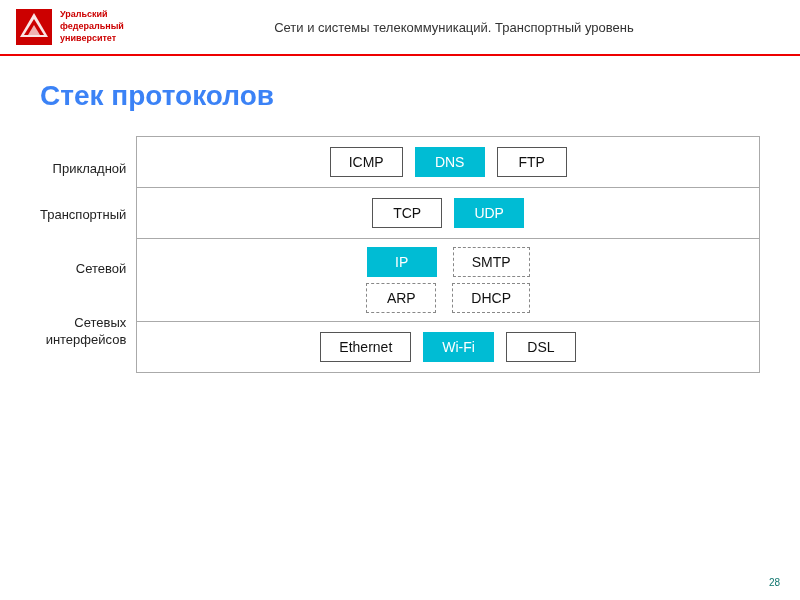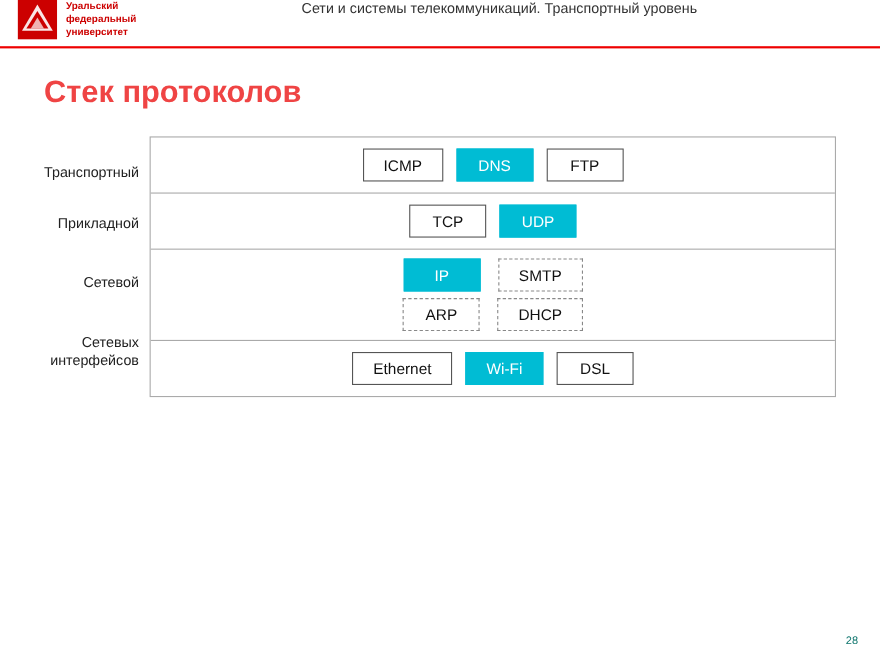--- a/index.html
+++ b/index.html
@@ -8,24 +8,24 @@
       background: #fff;
       width: 800px;
       height: 600px;
       overflow: hidden;
       position: relative;
     }
 
     
     .header {
       display: flex;
-      align-items: flex-start;
+      align-items: center;
       padding: 0 16px;
       border-bottom: 2px solid #e00;
-      height: 44px;
+      height: 56px;
     }
     .logo-area {
       display: flex;
       align-items: center;
       gap: 8px;
       min-width: 100px;
     }
     .logo-icon {
       width: 36px;
       height: 36px;
@@ -43,21 +43,21 @@
       color: #333;
     }
 
     
     .main {
       padding: 24px 40px;
     }
     .page-title {
       font-size: 28px;
       font-weight: bold;
-      color: #ef4444;
+      color: #3b82f6;
       margin-bottom: 24px;
     }
 
     
     .diagram-wrapper {
       display: flex;
       align-items: stretch;
       gap: 0;
     }
 
@@ -167,22 +167,22 @@
   </div>
   <div class="header-title">Сети и системы телекоммуникаций. Транспортный уровень</div>
 </div>
 
 <div class="main">
   <div class="page-title">Стек протоколов</div>
 
   <div class="diagram-wrapper">
 
     <div class="layer-labels">
+      <div class="layer-label label-app">Прикладной</div>
       <div class="layer-label label-transport">Транспортный</div>
-      <div class="layer-label label-app">Прикладной</div>
       <div class="layer-label label-network">Сетевой</div>
       <div class="layer-label label-interface">
         <span>Сетевых</span><br>
         <span>интерфейсов</span>
       </div>
     </div>
 
     <div class="stack-box">
 
       <div class="layer-row">

